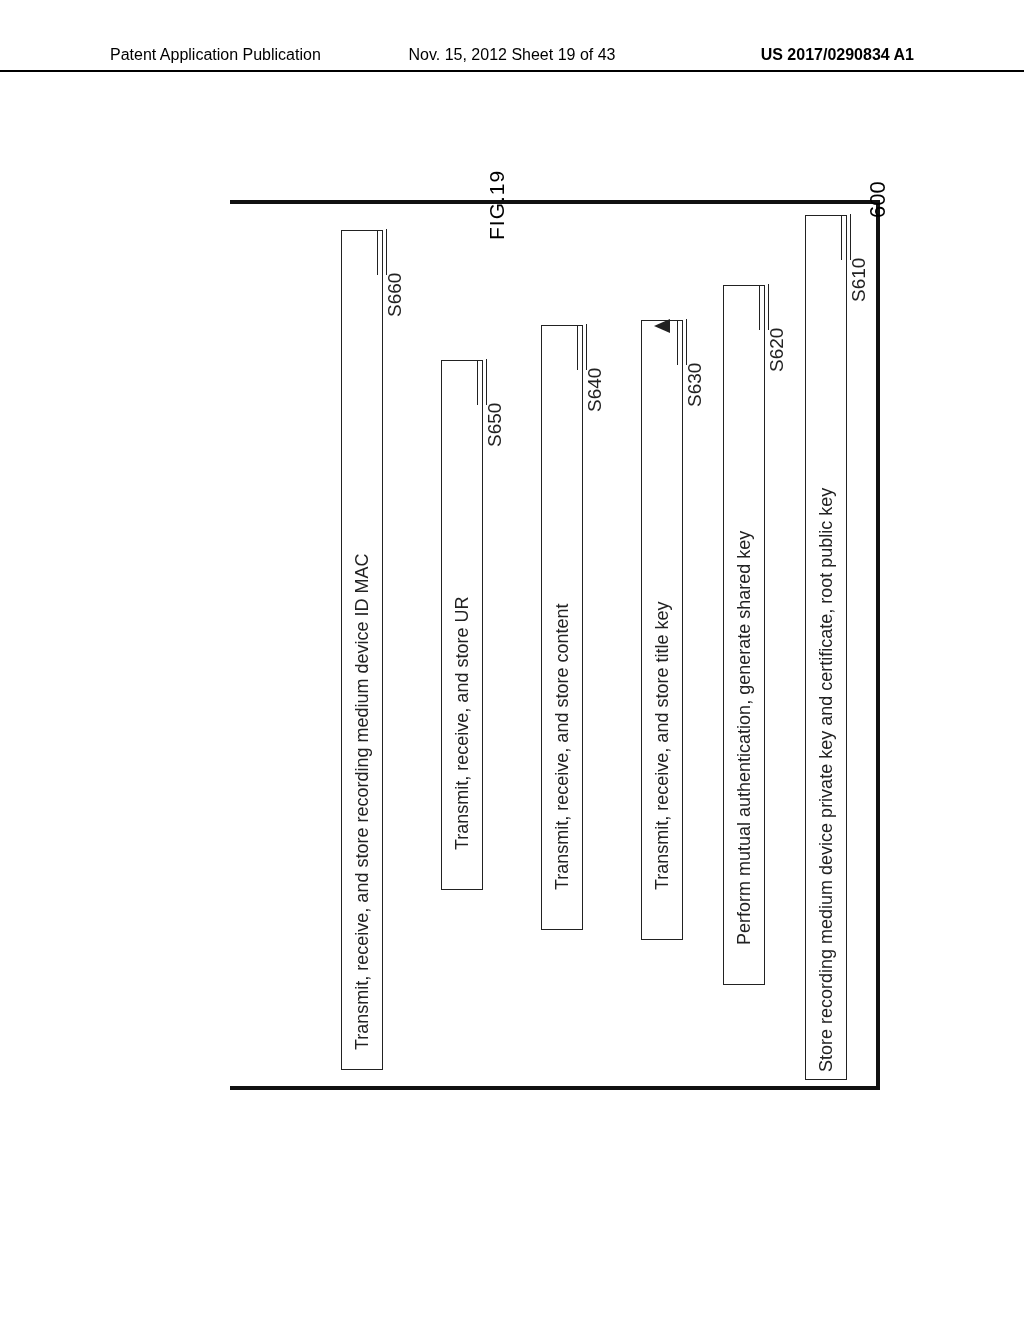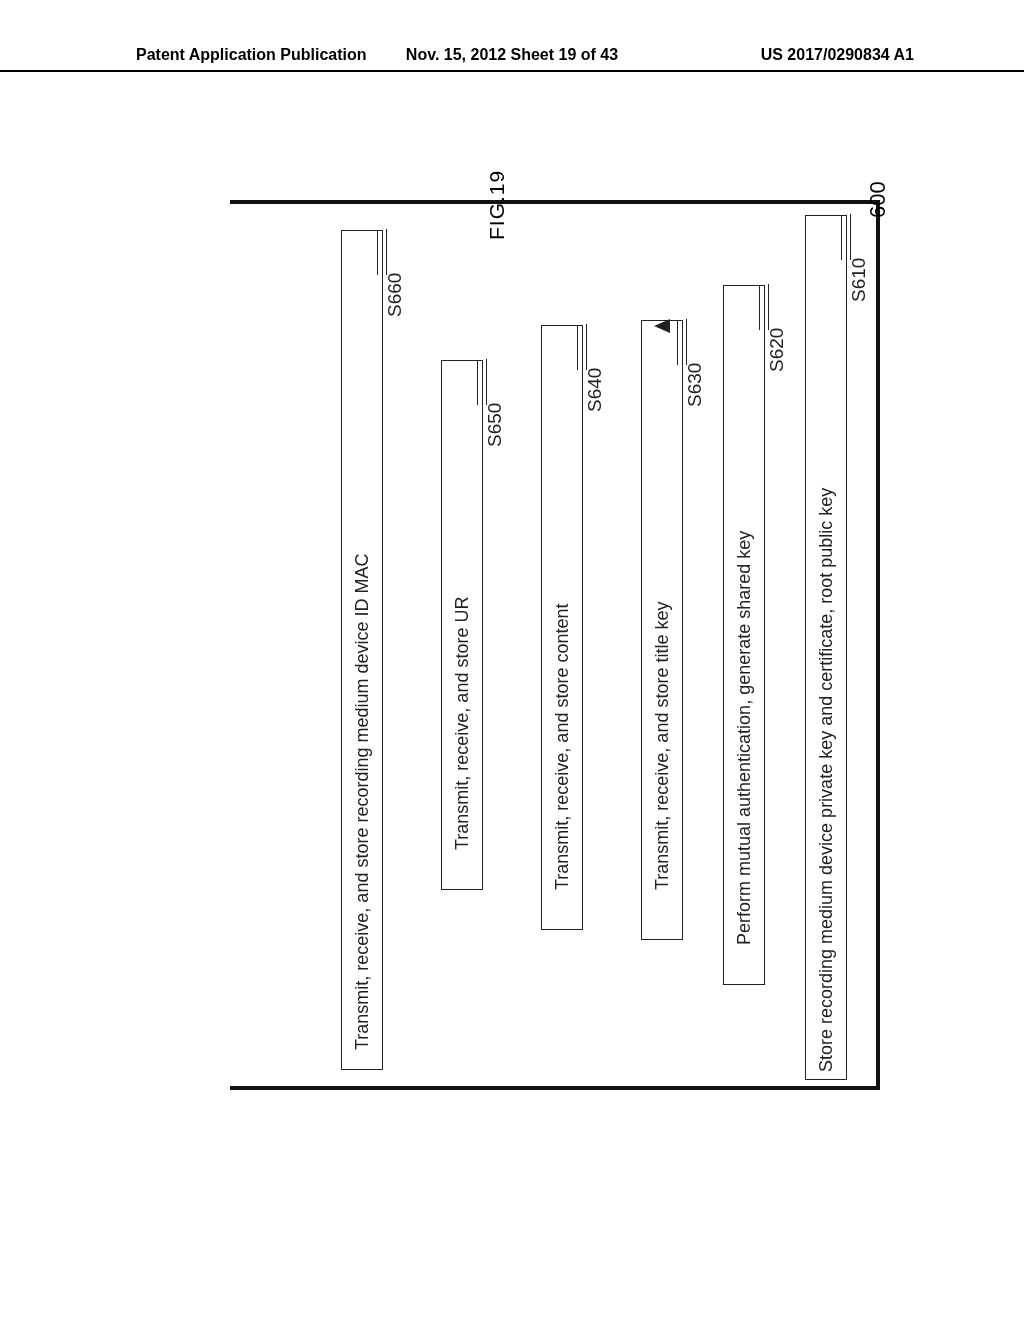--- a/index.html
+++ b/index.html
@@ -1,20 +1,20 @@
 <!DOCTYPE html>
 <html><head>
 <meta charset="utf-8">
 <style>
   * { box-sizing: border-box; margin: 0; padding: 0; }
   html, body { width: 1024px; height: 1320px; background: #fff; font-family: Arial, Helvetica, sans-serif; }
   .page { position: relative; width: 1024px; height: 1320px; }
   .header { position: absolute; top: 46px; left: 0; right: 0; display: flex; justify-content: space-between; padding: 0 110px 6px 110px; font-size: 16px; border-bottom: 2px solid #000; }
-  .header-left { font-weight: bold; margin-left: 26px; }
-  .header-center { font-weight: bold; position: absolute; left: 50%; transform: translateX(-50%); }
+  .header-left { font-weight: normal; }
+  .header-center { font-weight: normal; position: absolute; left: 50%; transform: translateX(-50%); }
   .header-right { font-weight: bold; }
   .rotated-stage { position: absolute; top: 170px; left: 130px; width: 760px; height: 940px; }
   .rot { position: absolute; transform-origin: 0 0; transform: rotate(-90deg); }
   .fig-title { left: 355px; top: 70px; width: 200px; font-size: 21px; font-weight: normal; letter-spacing: 1px; }
   .outer-box { position: absolute; left: 100px; top: 30px; width: 650px; height: 890px; border: 4px solid #111; border-left: none; }
   .outer-tag { left: 735px; top: 48px; width: 100px; font-size: 22px; }
   .step { position: absolute; border: 1.5px solid #222; }
   .step-text { position: absolute; transform-origin: 0 0; transform: rotate(-90deg); font-size: 18px; color: #222; white-space: nowrap; }
   .step-tag { position: absolute; transform-origin: 0 0; transform: rotate(-90deg); font-size: 19px; color: #222; }
   .lead { position: absolute; border-top: 1.5px solid #222; transform-origin: 0 0; transform: rotate(-90deg); }

